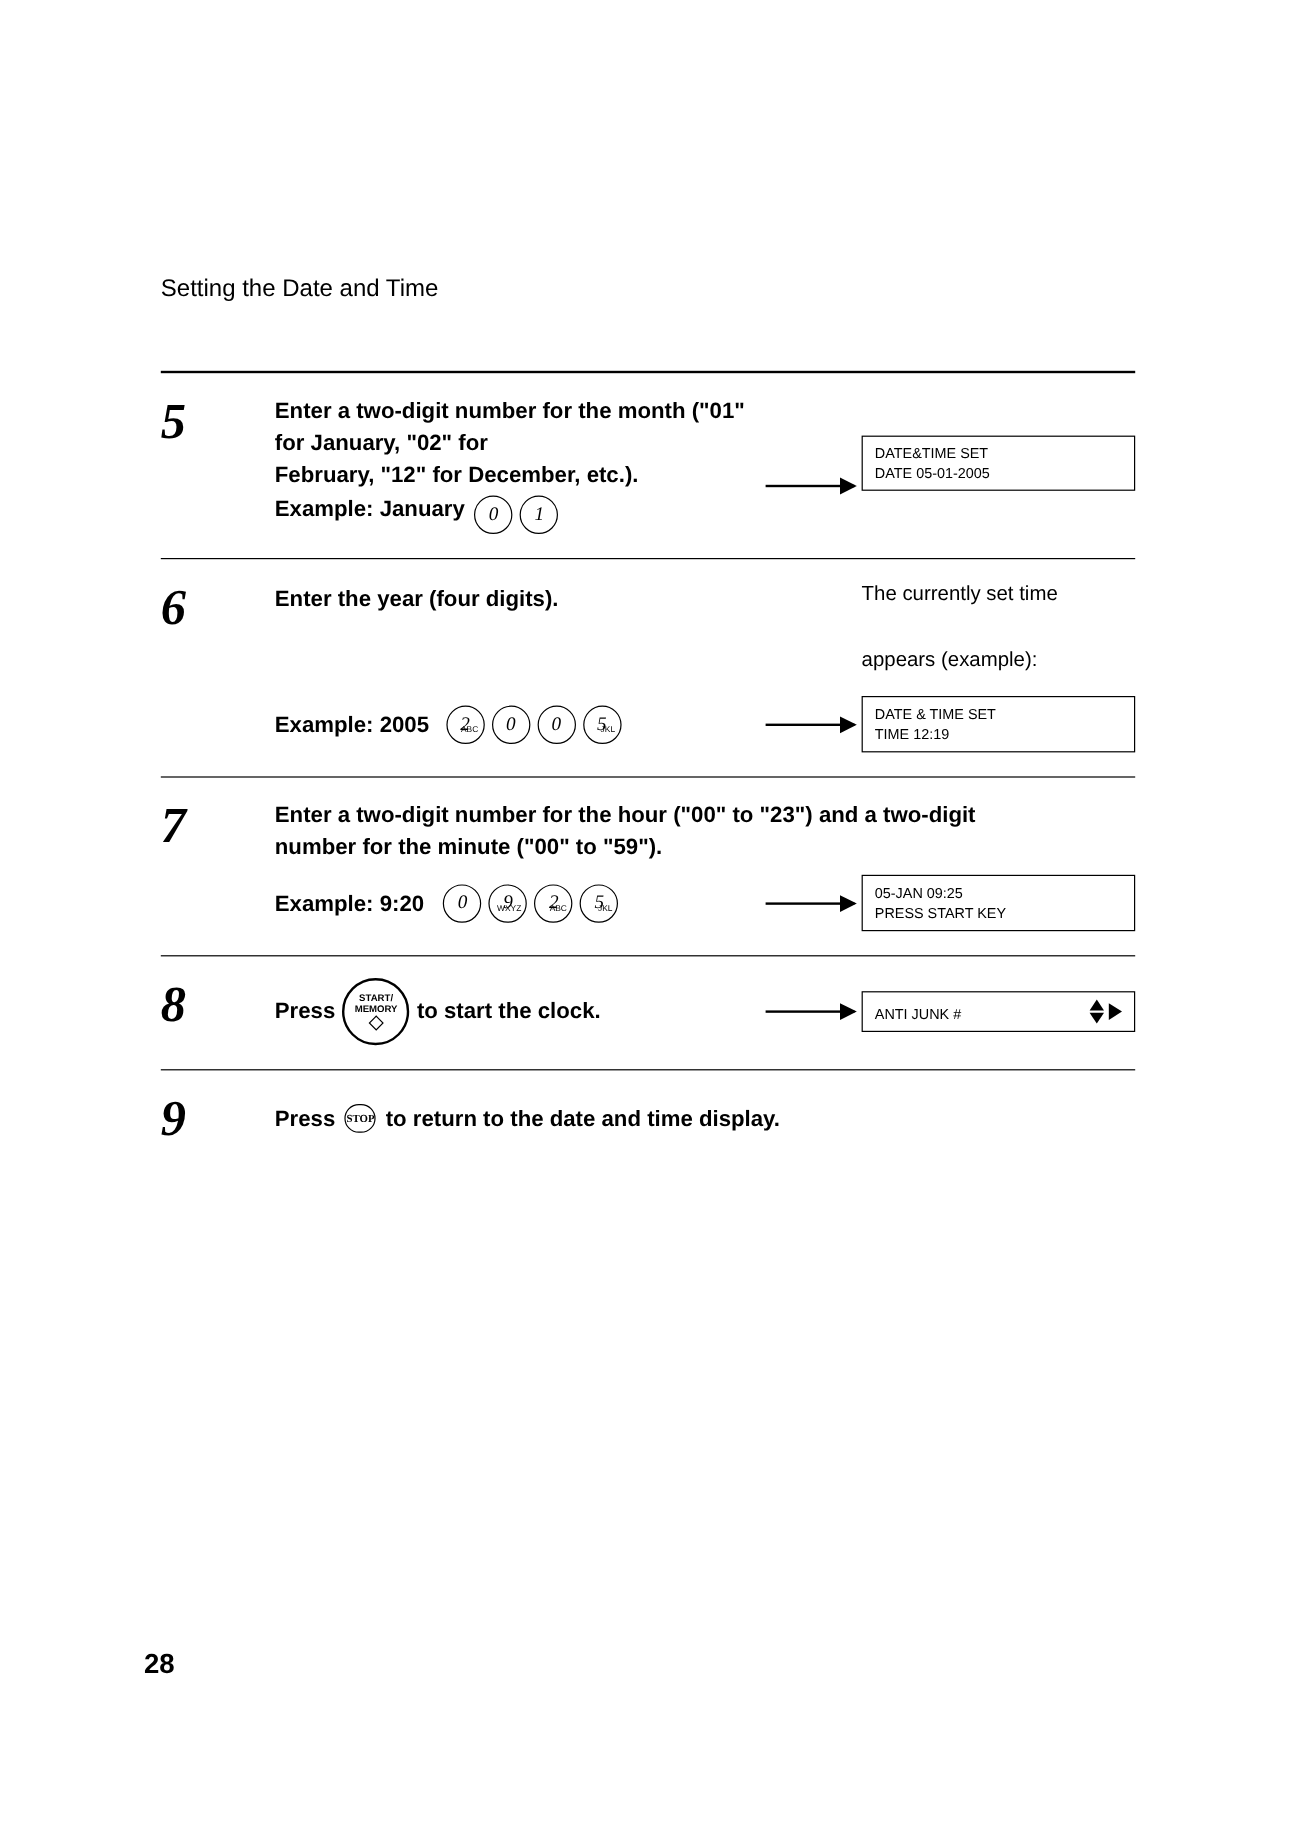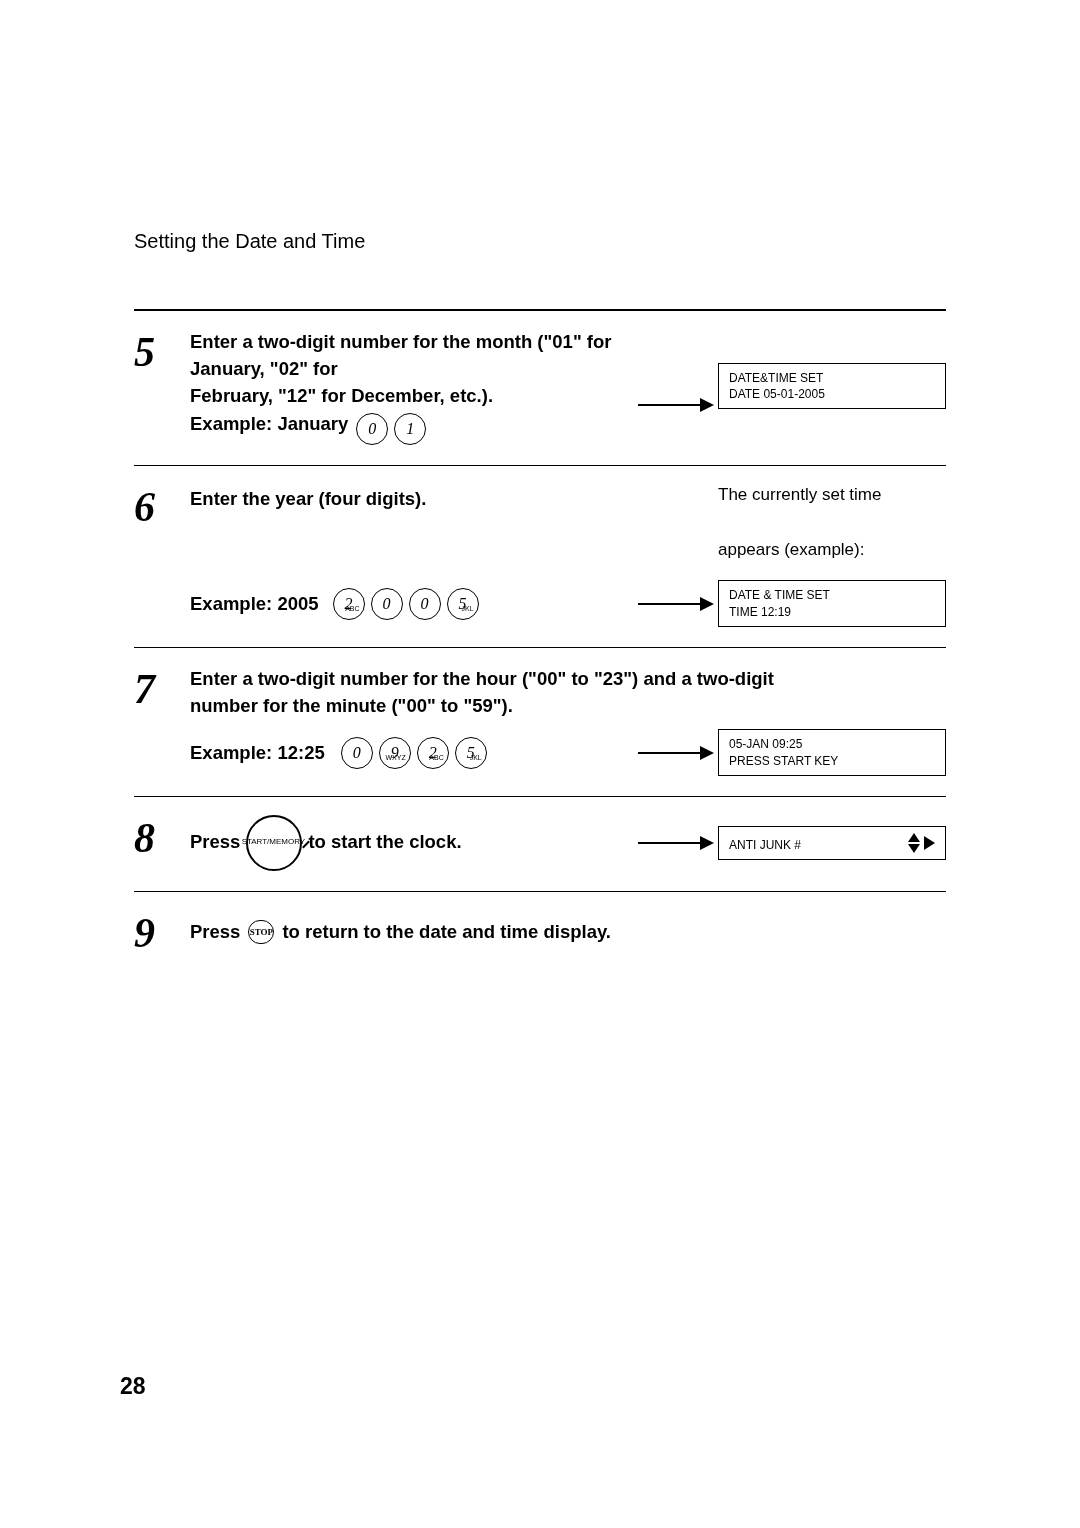--- a/index.html
+++ b/index.html
@@ -4,21 +4,21 @@
 <style>
   * { box-sizing: border-box; margin: 0; padding: 0; }
   html, body { width: 1080px; height: 1528px; background: #ffffff; font-family: Arial, Helvetica, sans-serif; color: #000; }
   .page { padding: 230px 134px 0 134px; position: relative; height: 100%; }
   .header { font-size: 20px; margin-bottom: 56px; font-weight: 400; }
 
   .steps { border-top: 2px solid #000; }
   .step { border-bottom: 1.5px solid #000; padding: 18px 0 20px 0; display: flex; }
   .step.no-border { border-bottom: none; padding-bottom: 10px; }
   .step-num { font-family: "Times New Roman", Times, serif; font-style: italic; font-weight: 700; font-size: 42px; width: 56px; flex-shrink: 0; line-height: 1; padding-top: 2px; }
-  .step-body { flex: 1; }
+  .step-body { flex: 1; margin-left: 39px; }
   .instr { font-weight: 700; font-size: 18.5px; line-height: 1.45; }
   .instr-line2 { font-weight: 700; font-size: 18.5px; line-height: 1.45; }
   .example-row { display: flex; align-items: flex-start; margin-top: 4px; }
   .example-label { font-weight: 700; font-size: 18.5px; margin-right: 8px; }
   .keys { display: inline-flex; align-items: center; gap: 6px; }
   .key { display: inline-flex; align-items: center; justify-content: center; width: 32px; height: 32px; border: 1.5px solid #000; border-radius: 50%; font-size: 16px; font-style: italic; font-family: "Times New Roman", serif; position: relative; }
   .key .sub { font-size: 7px; font-style: normal; font-family: Arial, sans-serif; position: absolute; right: 4px; bottom: 7px; }
   .arrow { width: 74px; height: 2px; background: #000; position: relative; margin: 0 6px; }
   .arrow::after { content: ""; position: absolute; right: -2px; top: -6px; border-left: 14px solid #000; border-top: 7px solid transparent; border-bottom: 7px solid transparent; }
   .display-box { border: 1.5px solid #000; padding: 6px 10px; font-size: 12px; line-height: 1.35; width: 228px; }
@@ -32,21 +32,21 @@
   .step6-row1 { display: flex; align-items: flex-start; }
   .step6-row1 .instr { flex: 1; padding-top: 2px; }
   .step6-row2 { display: flex; align-items: center; margin-top: 12px; justify-content: center; }
   .step6-row2 .left6 { flex: 1; display: flex; align-items: center; }
 
   .step7-row { display: flex; align-items: center; margin-top: 10px; }
   .step7-row .left7 { flex: 1; display: flex; align-items: center; }
 
   .step8-body { display: flex; align-items: center; }
   .step8-left { flex: 1; display: flex; align-items: center; }
-  .start-key { width: 56px; height: 56px; border: 2px solid #000; border-radius: 50%; display: inline-flex; flex-direction: row; align-items: center; justify-content: center; font-size: 8px; font-weight: 400; line-height: 1.05; margin: 0 6px; }
+  .start-key { width: 56px; height: 56px; border: 2px solid #000; border-radius: 50%; display: inline-flex; flex-direction: column; align-items: center; justify-content: center; font-size: 8px; font-weight: 700; line-height: 1.05; margin: 0 6px; }
   .start-key .diamond { width: 9px; height: 9px; border: 1.5px solid #000; transform: rotate(45deg); margin-top: 3px; }
 
   .stop-key { width: 26px; height: 24px; border: 1.5px solid #000; border-radius: 12px; display: inline-flex; align-items: center; justify-content: center; font-size: 9px; margin: 0 4px; font-family: Liberation Serif, serif; }
 
   .updown { display: inline-flex; flex-direction: column; align-items: center; font-size: 13px; line-height: 0.8; margin-left: auto; }
   .updown .tri-up { width: 0; height: 0; border-left: 6px solid transparent; border-right: 6px solid transparent; border-bottom: 9px solid #000; margin-bottom: 2px;}
   .updown .tri-dn { width: 0; height: 0; border-left: 6px solid transparent; border-right: 6px solid transparent; border-top: 9px solid #000; }
   .rtri { width: 0; height: 0; border-top: 7px solid transparent; border-bottom: 7px solid transparent; border-left: 11px solid #000; display:inline-block; margin-left:4px;}
   .disp8 { display:flex; align-items:flex-end; justify-content:space-between; }
 
@@ -129,21 +129,21 @@
       </div>
     </div>
 
     <div class="step">
       <div class="step-num">7</div>
       <div class="step-body">
         <div class="instr">Enter a two-digit number for the hour ("00" to "23") and a two-digit</div>
         <div class="instr-line2">number for the minute ("00" to "59").</div>
         <div class="step7-row">
           <div class="left7">
-            <span class="example-label">Example: 12:25</span>
+            <span class="example-label">Example: 9:20</span>
             <span class="keys" style="margin-left:8px;">
               <span class="key">
                   <span>0</span>
                 </span>
               <span class="key">
                   <span>9</span>
                   <span class="sub">WXYZ</span>
                 </span>
               <span class="key">
                   <span>2</span>

